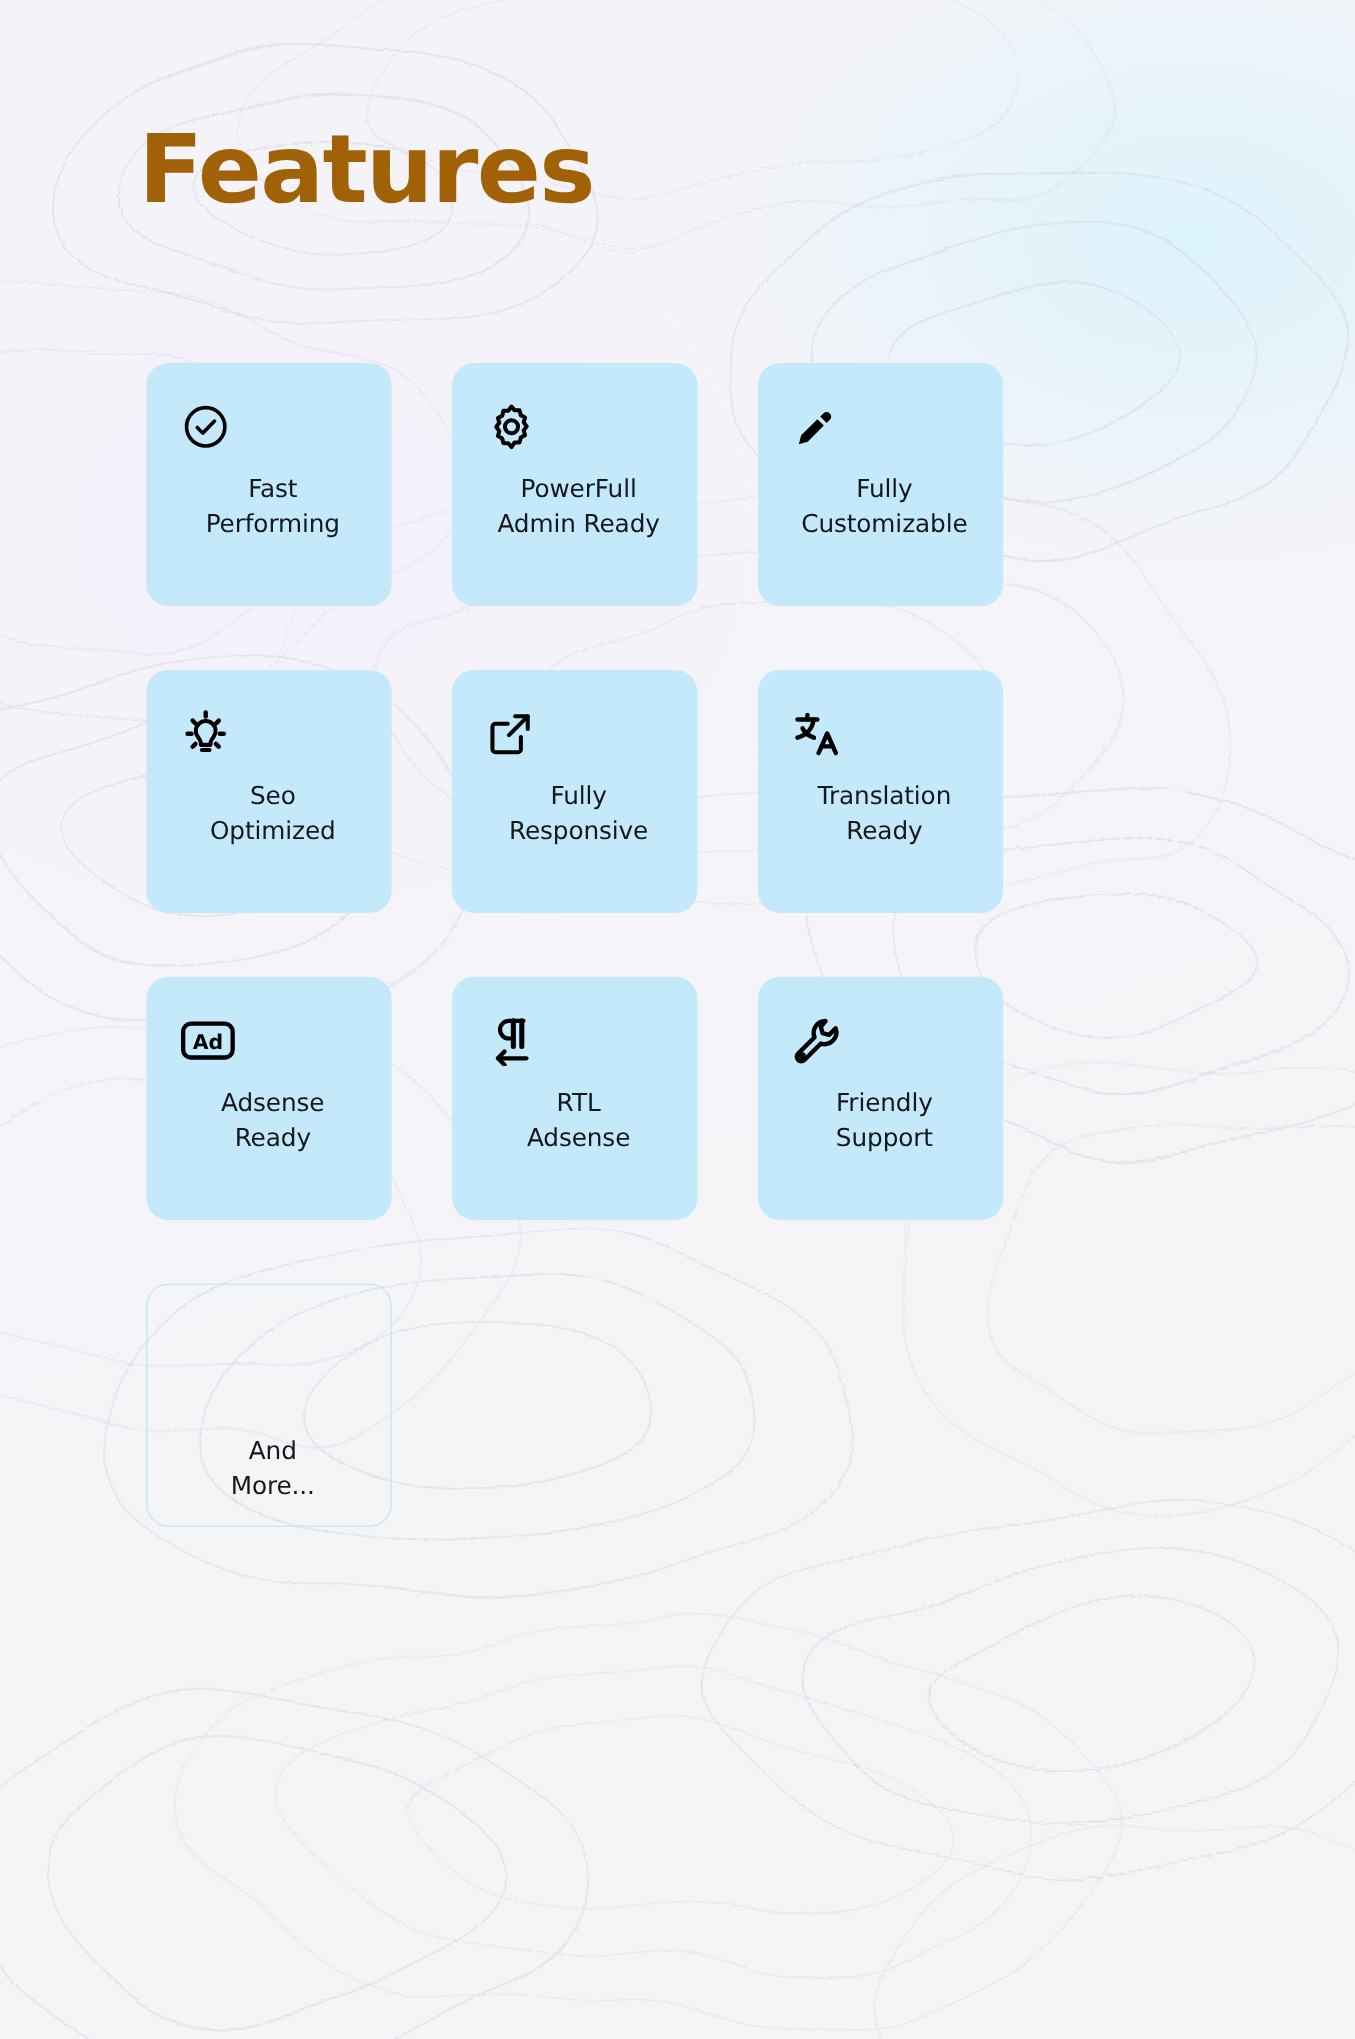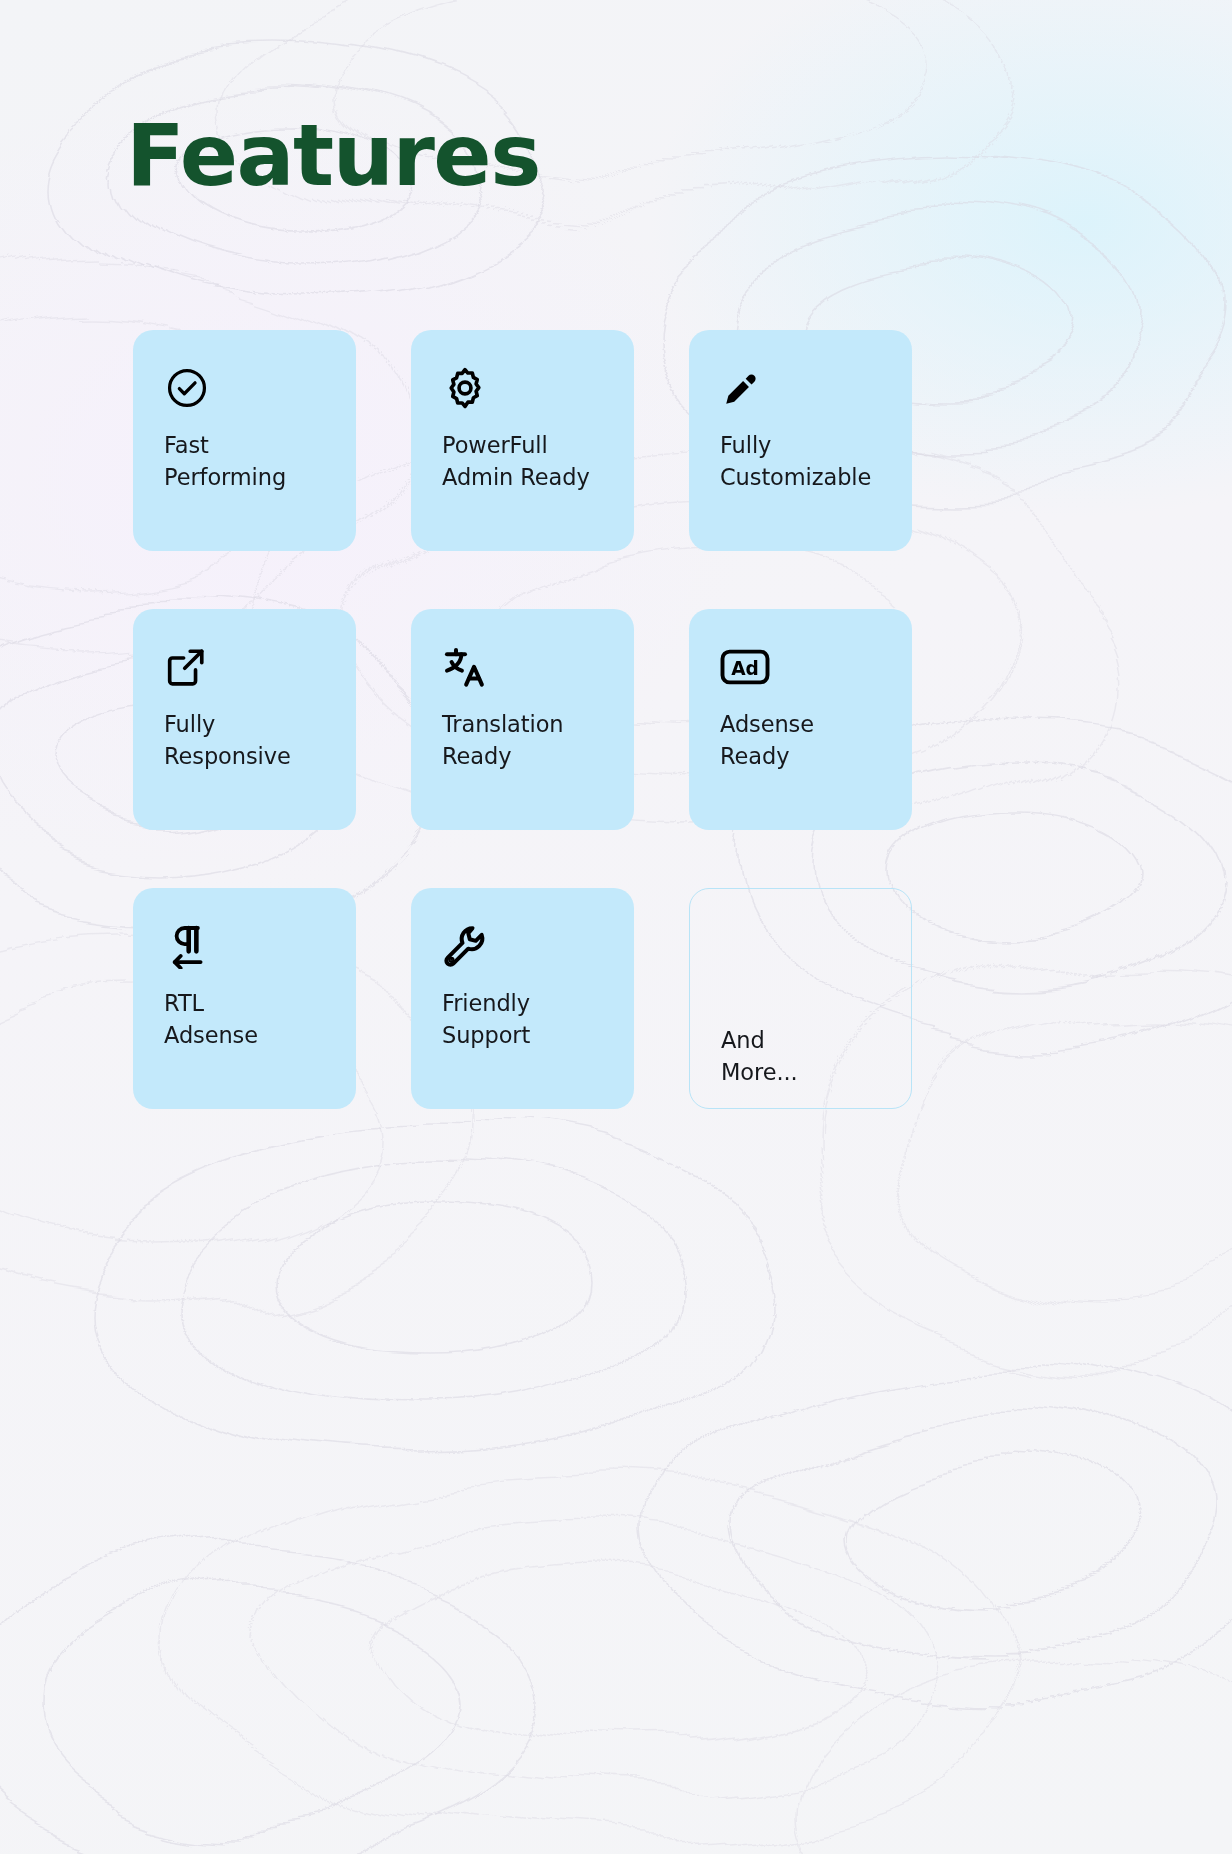--- a/index.html
+++ b/index.html
@@ -48,21 +48,21 @@
 
   
   .page-title {
     position: absolute;
     left: 126px;
     top: 112px;
     font-size: 86px;
     line-height: 1.0;
     font-weight: 700;
     letter-spacing: -1.5px;
-    color: #14532d;
+    color: #a16207;
     font-family: "DejaVu Sans", sans-serif;
     font-stretch: normal;
   }
 
   
   .grid {
     position: absolute;
     left: 133px;
     top: 330px;
     width: 790px;
@@ -73,20 +73,21 @@
   }
 
   .card {
     position: relative;
     width: 223px;
     height: 221px;
     border-radius: 20px;
     background: #c3e9fb;
     padding: 32px 24px 0 31px;
     overflow: hidden;
+    text-align: center;
   }
 
   .card.outline {
     background: transparent;
     border: 1.5px solid #b8e4f7;
   }
 
   .card-icon {
     height: 52px;
     display: flex;
@@ -194,20 +195,31 @@
       <div class="card" data-idx="2">
         <div class="card-icon">
           <svg width="44" height="44" viewBox="0 0 24 24" fill="#000">
             <path d="M3.4 20.6l1.15-4.35 8.05-8.05 3.2 3.2-8.05 8.05zM14 6.9l1.55-1.55a2.26 2.26 0 0 1 3.2 0l.01.01a2.26 2.26 0 0 1 0 3.2L17.2 10.1z"></path>
             <path d="M4.9 17.6l1.5 1.5" stroke="#fff" stroke-width="0.0"></path>
           </svg>
         </div>
         <div class="card-label">Fully
 Customizable</div>
       </div>
+      <div class="card" data-idx="4">
+        <div class="card-icon">
+          <svg width="46" height="46" viewBox="0 0 24 24" fill="none" stroke="#000" stroke-width="1.9" stroke-linecap="round">
+            <path d="M8.3 13.6a4.7 4.7 0 1 1 7.4 0c-.75.95-1.3 1.6-1.4 2.6v1.1h-4.6v-1.1c-.1-1-.65-1.65-1.4-2.6z" stroke-linejoin="round"></path>
+            <path d="M10.2 19.7h3.6"></path>
+            <path d="M12 1.9v1.9M3.4 12h1.9M18.7 12h1.9M5.8 5.8l1.35 1.35M16.85 16.85L18.2 18.2M18.2 5.8l-1.35 1.35M7.15 16.85L5.8 18.2" stroke-width="2.1"></path>
+          </svg>
+        </div>
+        <div class="card-label">Seo
+Optimized</div>
+      </div>
       <div class="card" data-idx="5">
         <div class="card-icon">
           <svg width="44" height="44" viewBox="0 0 24 24" fill="none" stroke="#000" stroke-width="2" stroke-linecap="round" stroke-linejoin="round">
             <path d="M14.3 3.4h6.3v6.3"></path>
             <path d="M20.6 3.4L11.3 12.7"></path>
             <path d="M17.2 13.6v6.1a1.5 1.5 0 0 1-1.5 1.5H4.6a1.5 1.5 0 0 1-1.5-1.5V8.6a1.5 1.5 0 0 1 1.5-1.5h6.1"></path>
           </svg>
         </div>
         <div class="card-label">Fully
 Responsive</div>

